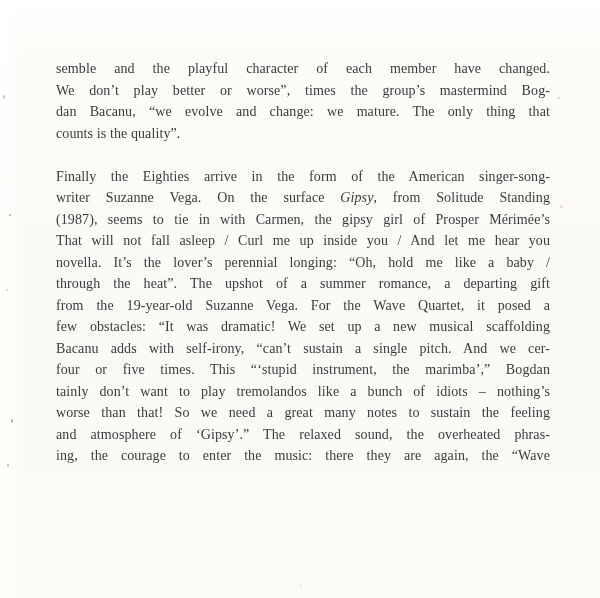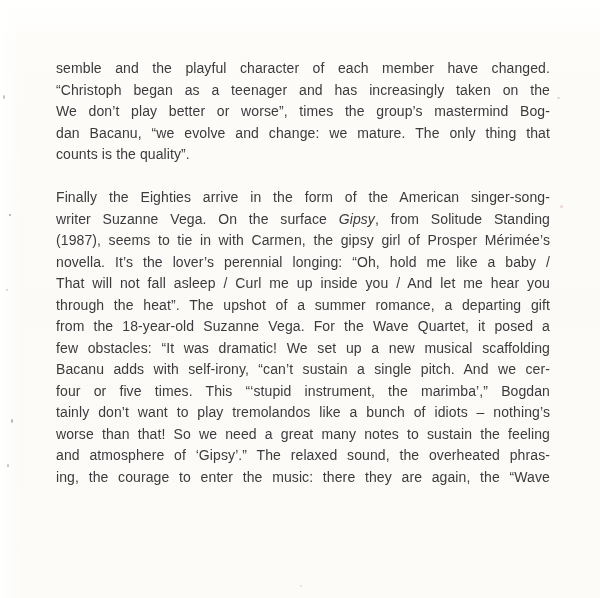--- a/index.html
+++ b/index.html
@@ -6,21 +6,21 @@
     margin: 0;
     padding: 0;
     background: #ffffff;
   }
   .page {
     position: relative;
     width: 600px;
     height: 598px;
     overflow: hidden;
     background: linear-gradient(180deg, #fffffe 0px, #fdfcf9 45px, #fbfaf6 300px, #fcfbf7 598px);
-    font-family: Liberation Sans, sans-serif;
+    font-family: Liberation Serif, serif;
   }
   
   .edge-light {
     position: absolute;
     left: 0; top: 0;
     width: 22px; height: 598px;
     background: linear-gradient(90deg, #fffffe, rgba(255,255,254,0));
   }
   .text-block {
     position: absolute;
@@ -56,33 +56,32 @@
   }
 </style>
 </head>
 <body>
 
 <div class="page">
   <div class="edge-light"></div>
   <div class="text-block" id="text-block">
       <div class="paragraph">
         <div class="line">semble and the playful character of each member have changed.</div>
-        <div class="line">“Christoph began as a teenager and has increasingly taken on the</div>
         <div class="line">We don’t play better or worse”, times the group’s mastermind Bog-</div>
         <div class="line">dan Bacanu, “we evolve and change: we mature. The only thing that</div>
         <div class="line last">counts is the quality”.</div>
       </div>
       <div class="paragraph">
         <div class="line">Finally the Eighties arrive in the form of the American singer-song-</div>
         <div class="line">writer Suzanne Vega. On the surface <i>Gipsy</i>, from Solitude Standing</div>
         <div class="line">(1987), seems to tie in with Carmen, the gipsy girl of Prosper Mérimée’s</div>
+        <div class="line">That will not fall asleep / Curl me up inside you / And let me hear you</div>
         <div class="line">novella. It’s the lover’s perennial longing: “Oh, hold me like a baby /</div>
-        <div class="line">That will not fall asleep / Curl me up inside you / And let me hear you</div>
         <div class="line">through the heat”. The upshot of a summer romance, a departing gift</div>
-        <div class="line">from the 18-year-old Suzanne Vega. For the Wave Quartet, it posed a</div>
+        <div class="line">from the 19-year-old Suzanne Vega. For the Wave Quartet, it posed a</div>
         <div class="line">few obstacles: “It was dramatic! We set up a new musical scaffolding</div>
         <div class="line">Bacanu adds with self-irony, “can’t sustain a single pitch. And we cer-</div>
         <div class="line">four or five times. This “‘stupid instrument, the marimba’,” Bogdan</div>
         <div class="line">tainly don’t want to play tremolandos like a bunch of idiots – nothing’s</div>
         <div class="line">worse than that! So we need a great many notes to sustain the feeling</div>
         <div class="line">and atmosphere of ‘Gipsy’.” The relaxed sound, the overheated phras-</div>
         <div class="line">ing, the courage to enter the music: there they are again, the “Wave</div>
       </div>
     </div>
 <div class="speck" style="left: 3px; top: 95px; width: 2px; height: 4px; background: rgb(138, 138, 132); opacity: 0.55;"></div>

